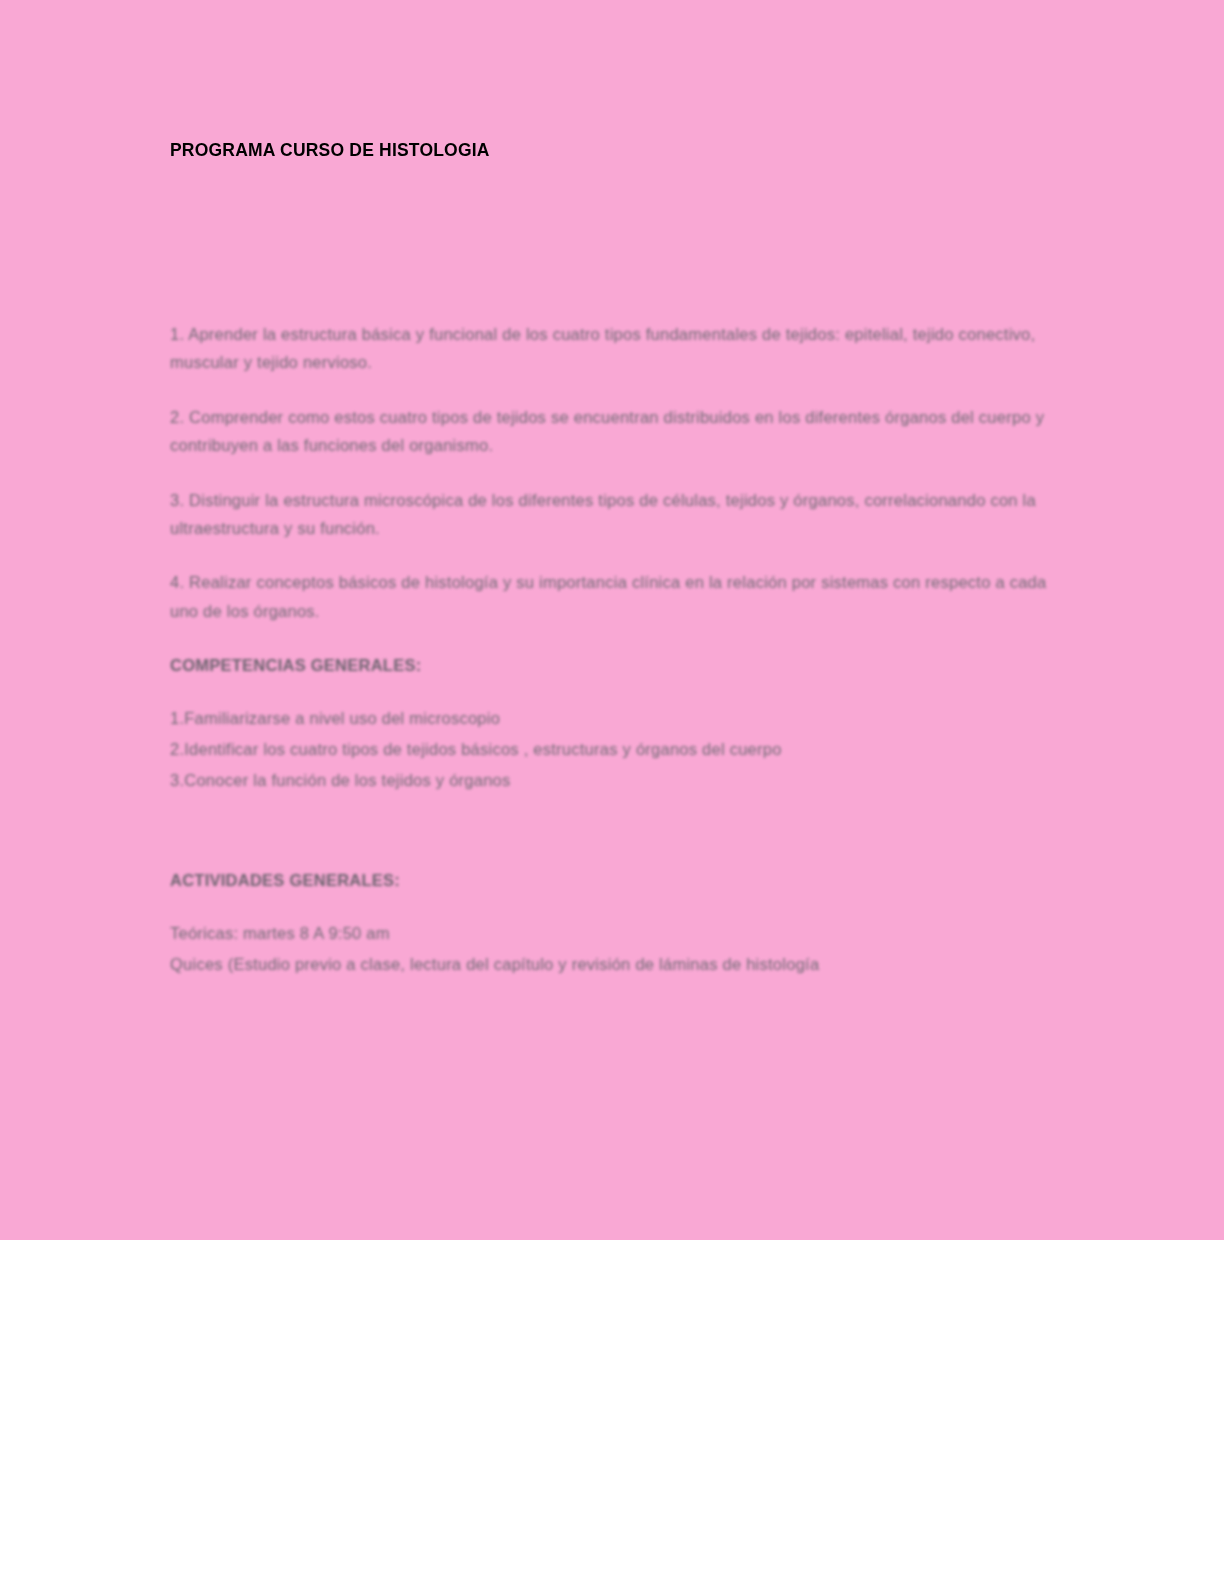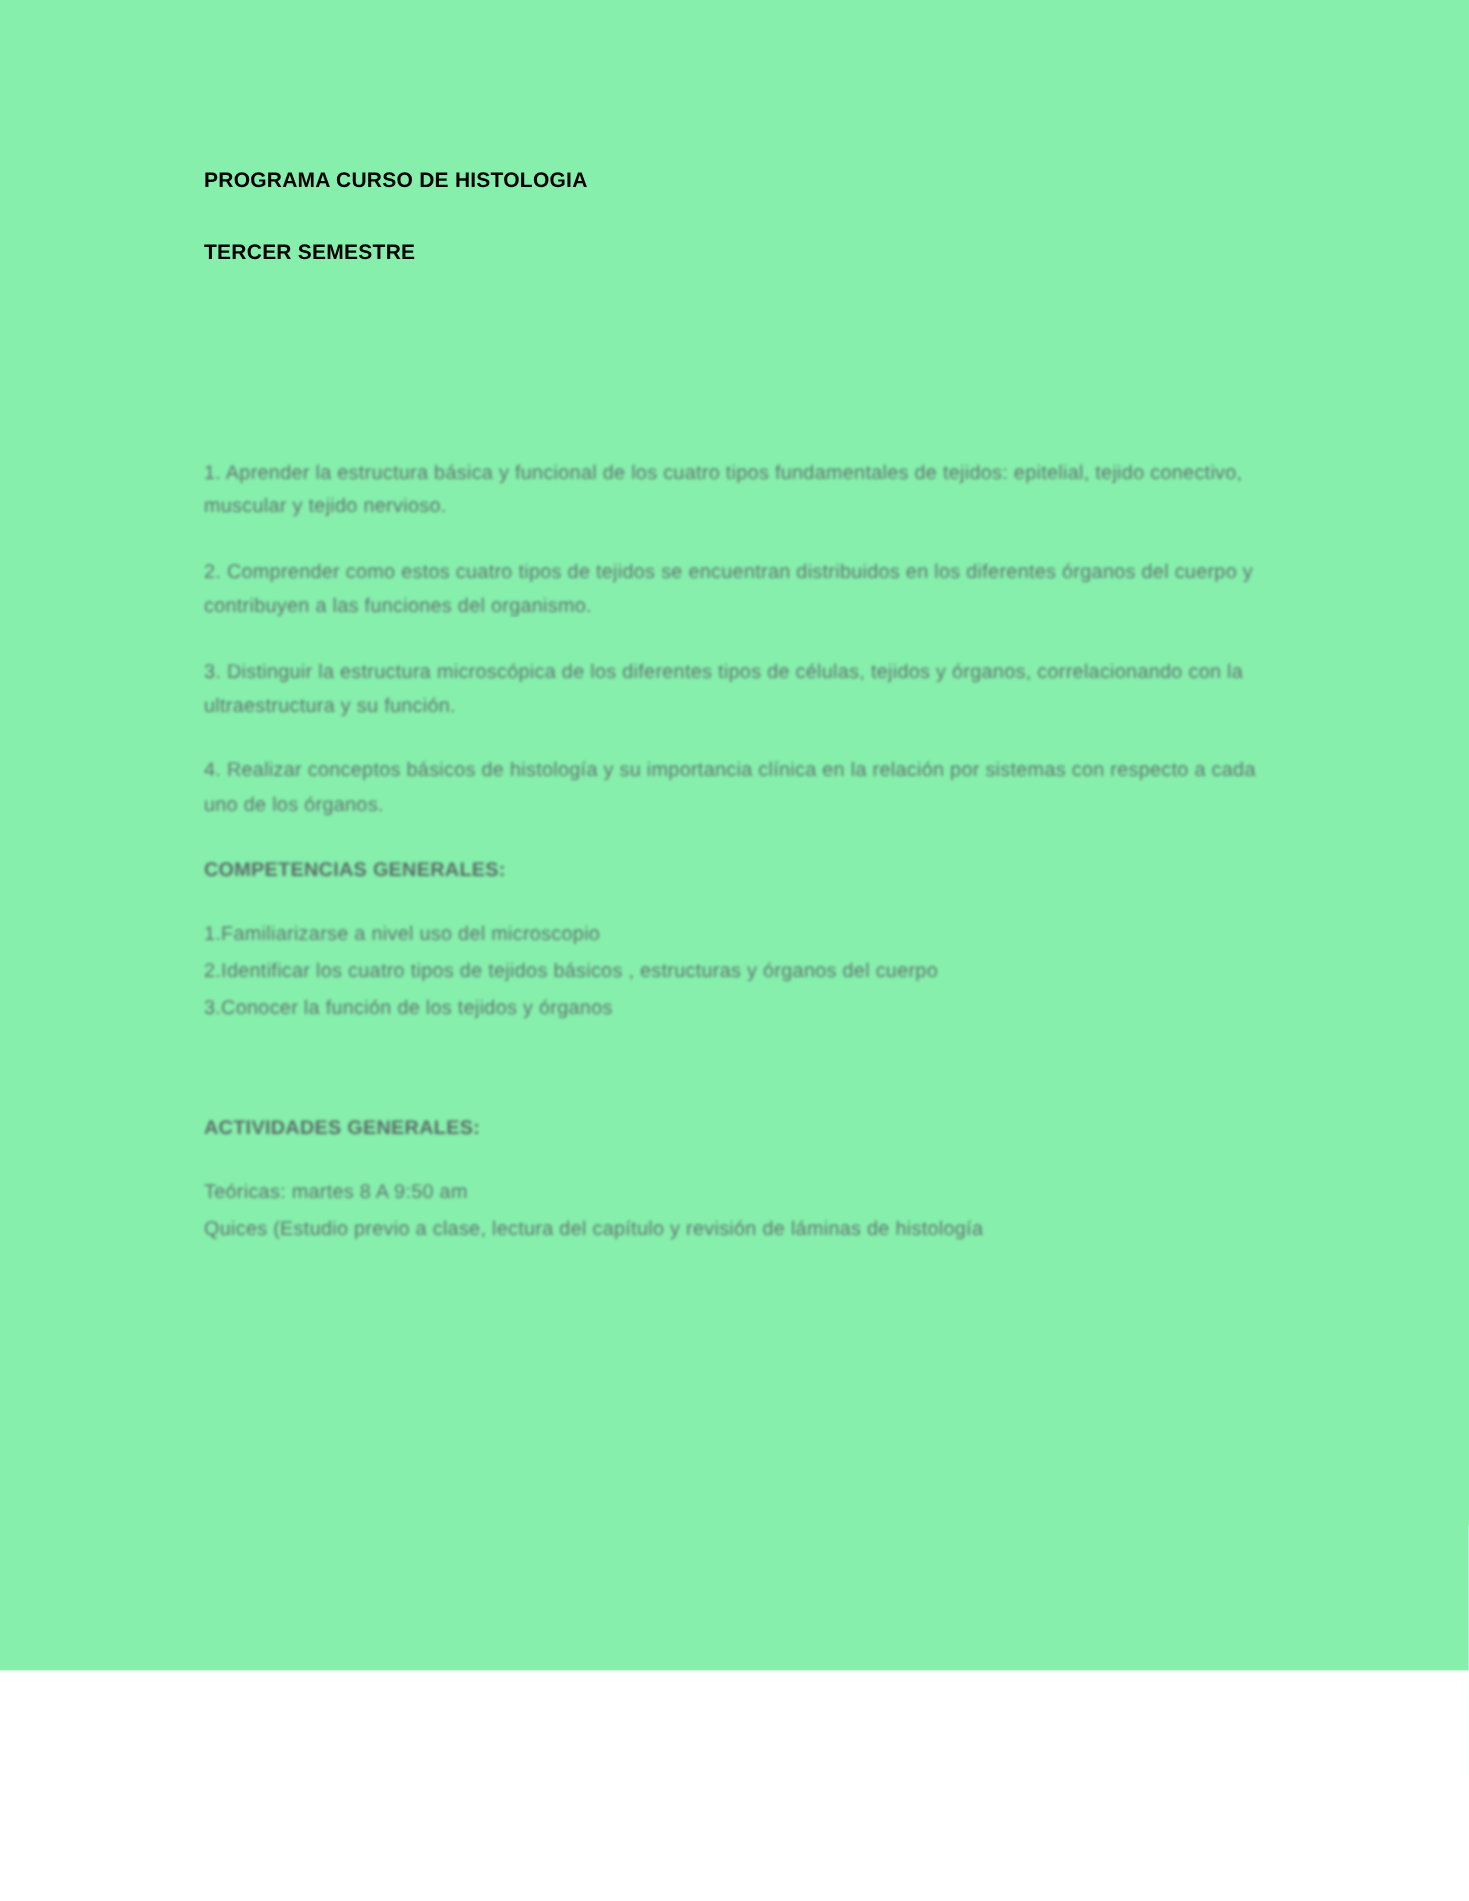--- a/index.html
+++ b/index.html
@@ -13,22 +13,22 @@
     font-family: "Liberation Sans", sans-serif;
     color: #000000;
     position: relative;
     overflow: hidden;
   }
   .page {
     position: absolute;
     left: 0;
     top: 0;
     width: 1224px;
-    height: 1392px;
-    background: #86efac;
+    height: 1240px;
+    background: #f9a8d4;
   }
   .content {
     position: absolute;
     left: 170px;
     top: 140px;
     width: 880px;
   }
   .heading-line {
     font-size: 17.5px;
     font-weight: bold;
@@ -69,21 +69,20 @@
   .group-gap-top { margin-top: 40px; }
   .group-gap-top-lg { margin-top: 72px; }
 </style>
 </head>
 <body>
 
 <div class="page">
   <div class="content">
 
     <div class="heading-line">PROGRAMA CURSO DE HISTOLOGIA</div>
-    <div class="heading-line">TERCER SEMESTRE</div>
 
     <div class="spacer-lg"></div>
 
 
     <div class="spacer-lg"></div>
 
 
     <p class="blurry">1. Aprender la estructura básica y funcional de los cuatro tipos fundamentales de tejidos: epitelial, tejido conectivo, muscular y tejido nervioso.</p>
     <p class="blurry">2. Comprender como estos cuatro tipos de tejidos se encuentran distribuidos en los diferentes órganos del cuerpo y contribuyen a las funciones del organismo.</p>
     <p class="blurry">3. Distinguir la estructura microscópica de los diferentes tipos de células, tejidos y órganos, correlacionando con la ultraestructura y su función.</p>

